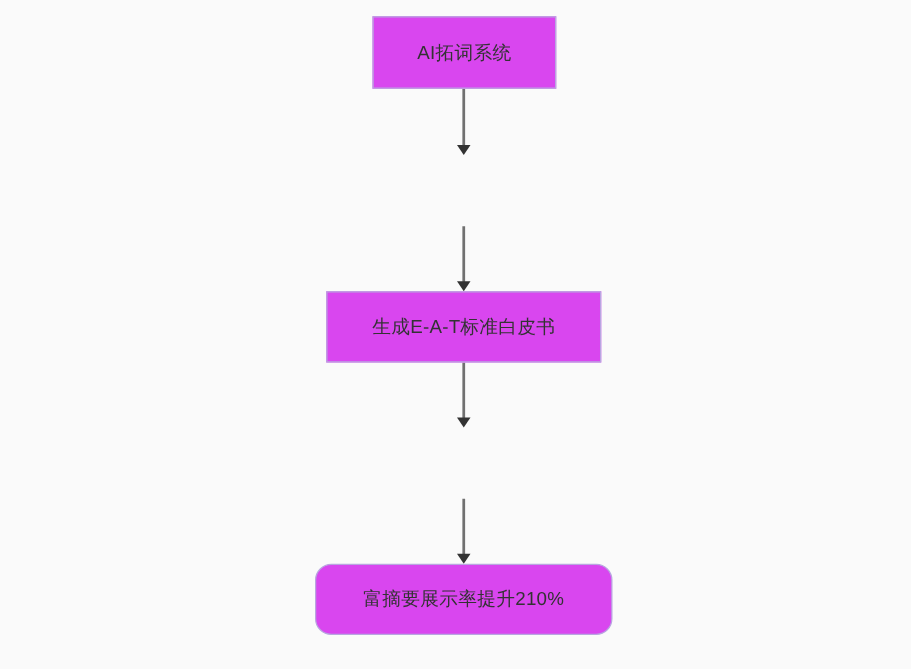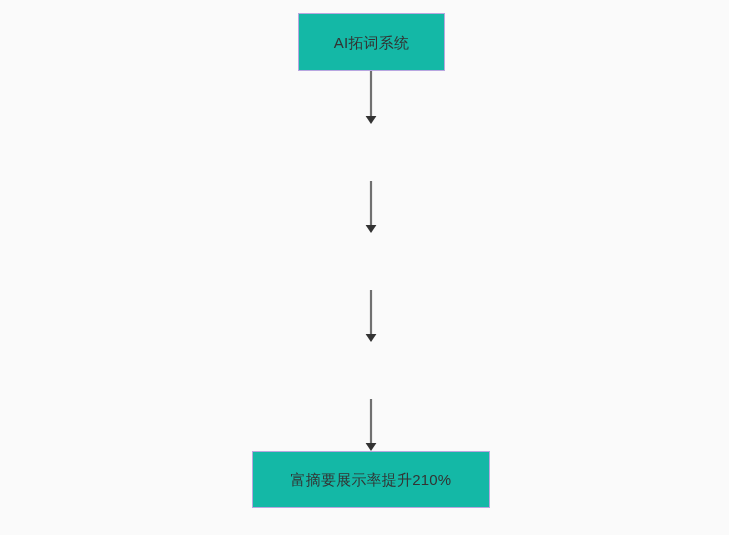--- a/index.html
+++ b/index.html
@@ -14,21 +14,21 @@
     overflow: hidden;
   }
   #flow-canvas {
     position: relative;
     width: 729px;
     height: 535px;
   }
   .node {
     position: absolute;
     box-sizing: border-box;
-    background: #14b8a6;
+    background: #d946ef;
     border: 1.6px solid #b8a6e0;
     display: flex;
     align-items: center;
     justify-content: center;
     color: #333333;
     font-size: 15px;
     letter-spacing: 0.2px;
     white-space: nowrap;
   }
   .node-label {
@@ -74,19 +74,22 @@
       <line x1="15" y1="3" x2="15" y2="48" stroke="#707070" stroke-width="2.2"></line>
       <polygon points="9.6,47 20.4,47 15,55" fill="#333333"></polygon>
     </svg>
   </div>
 
   <div class="node" style="left:298px; top:13px; width:147px; height:58px;">
     <span class="node-label">AI拓词系统</span>
   </div>
 
 
+  <div class="node" style="left:261px; top:233px; width:220px; height:57px;">
+    <span class="node-label">生成E-A-T标准白皮书</span>
+  </div>
 
 
-  <div class="node" style="left:252px; top:451px; width:238px; height:57px;">
+  <div class="node" style="left:252px; top:451px; width:238px; height:57px;border-radius:13px;">
     <span class="node-label">富摘要展示率提升210%</span>
   </div>
 
 </div>
 
 </body></html>

